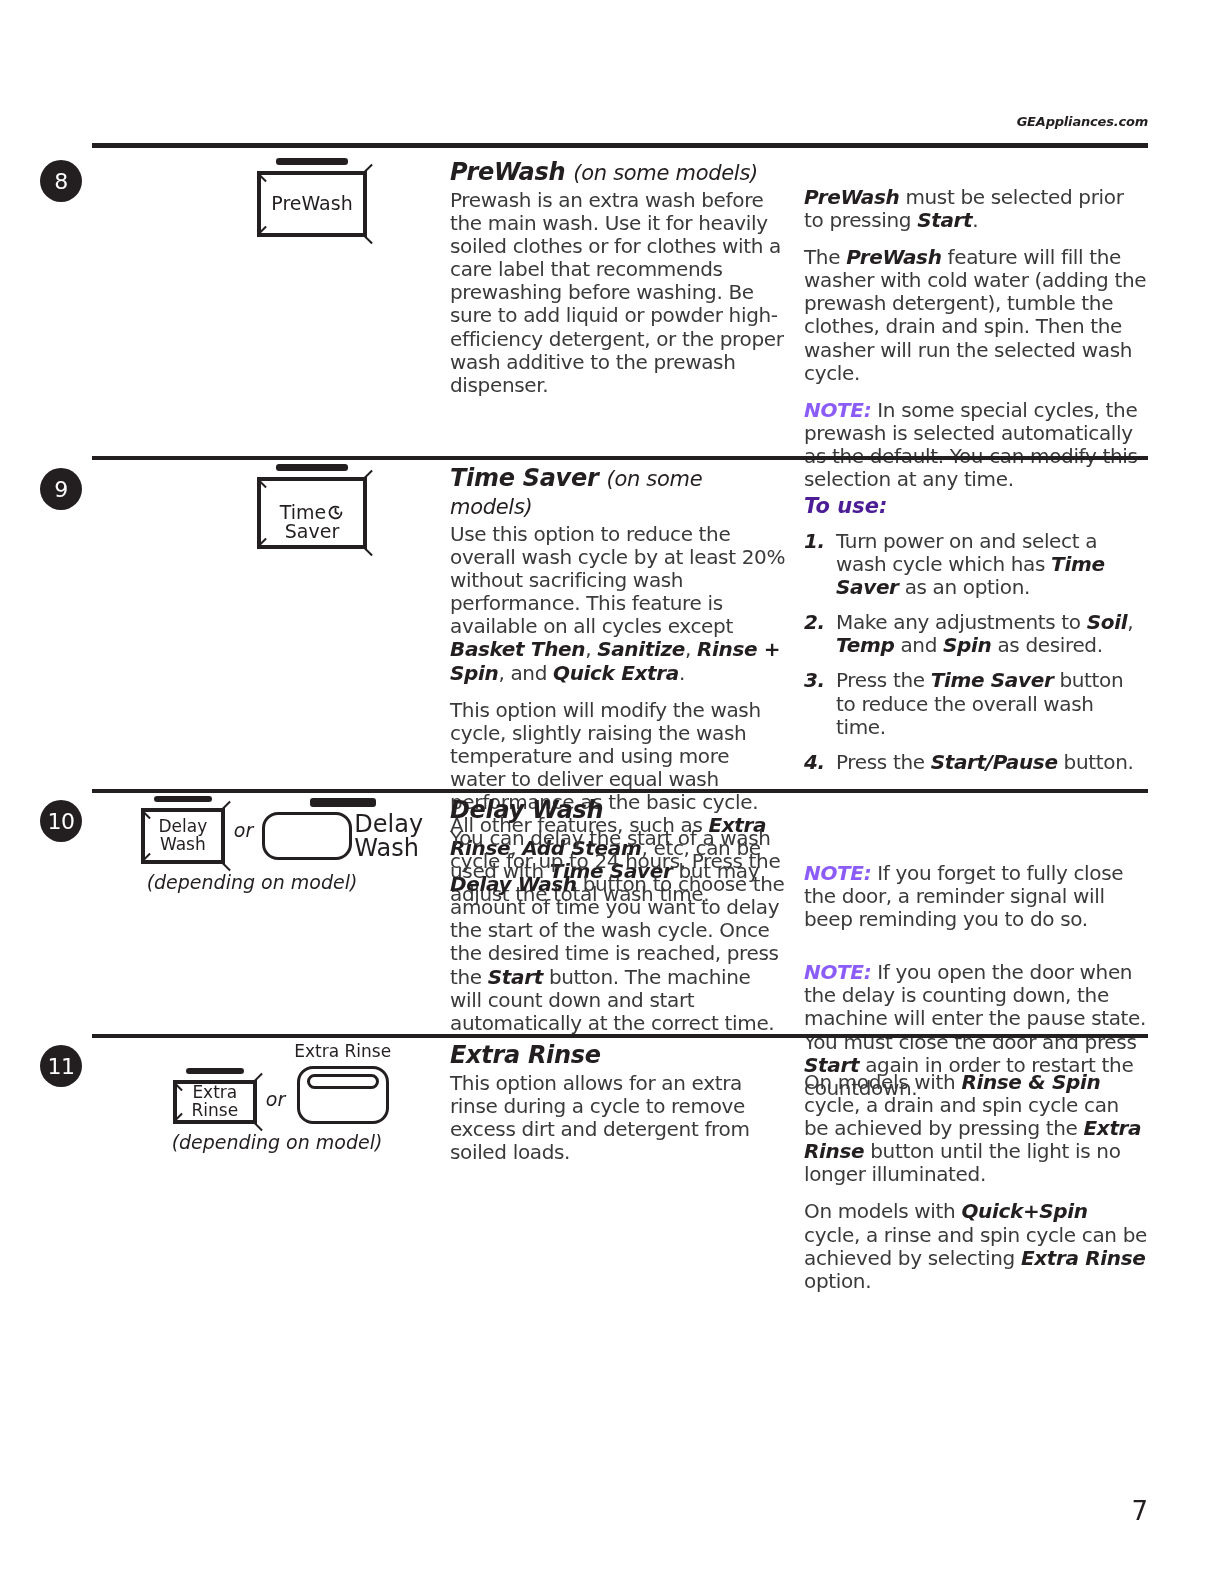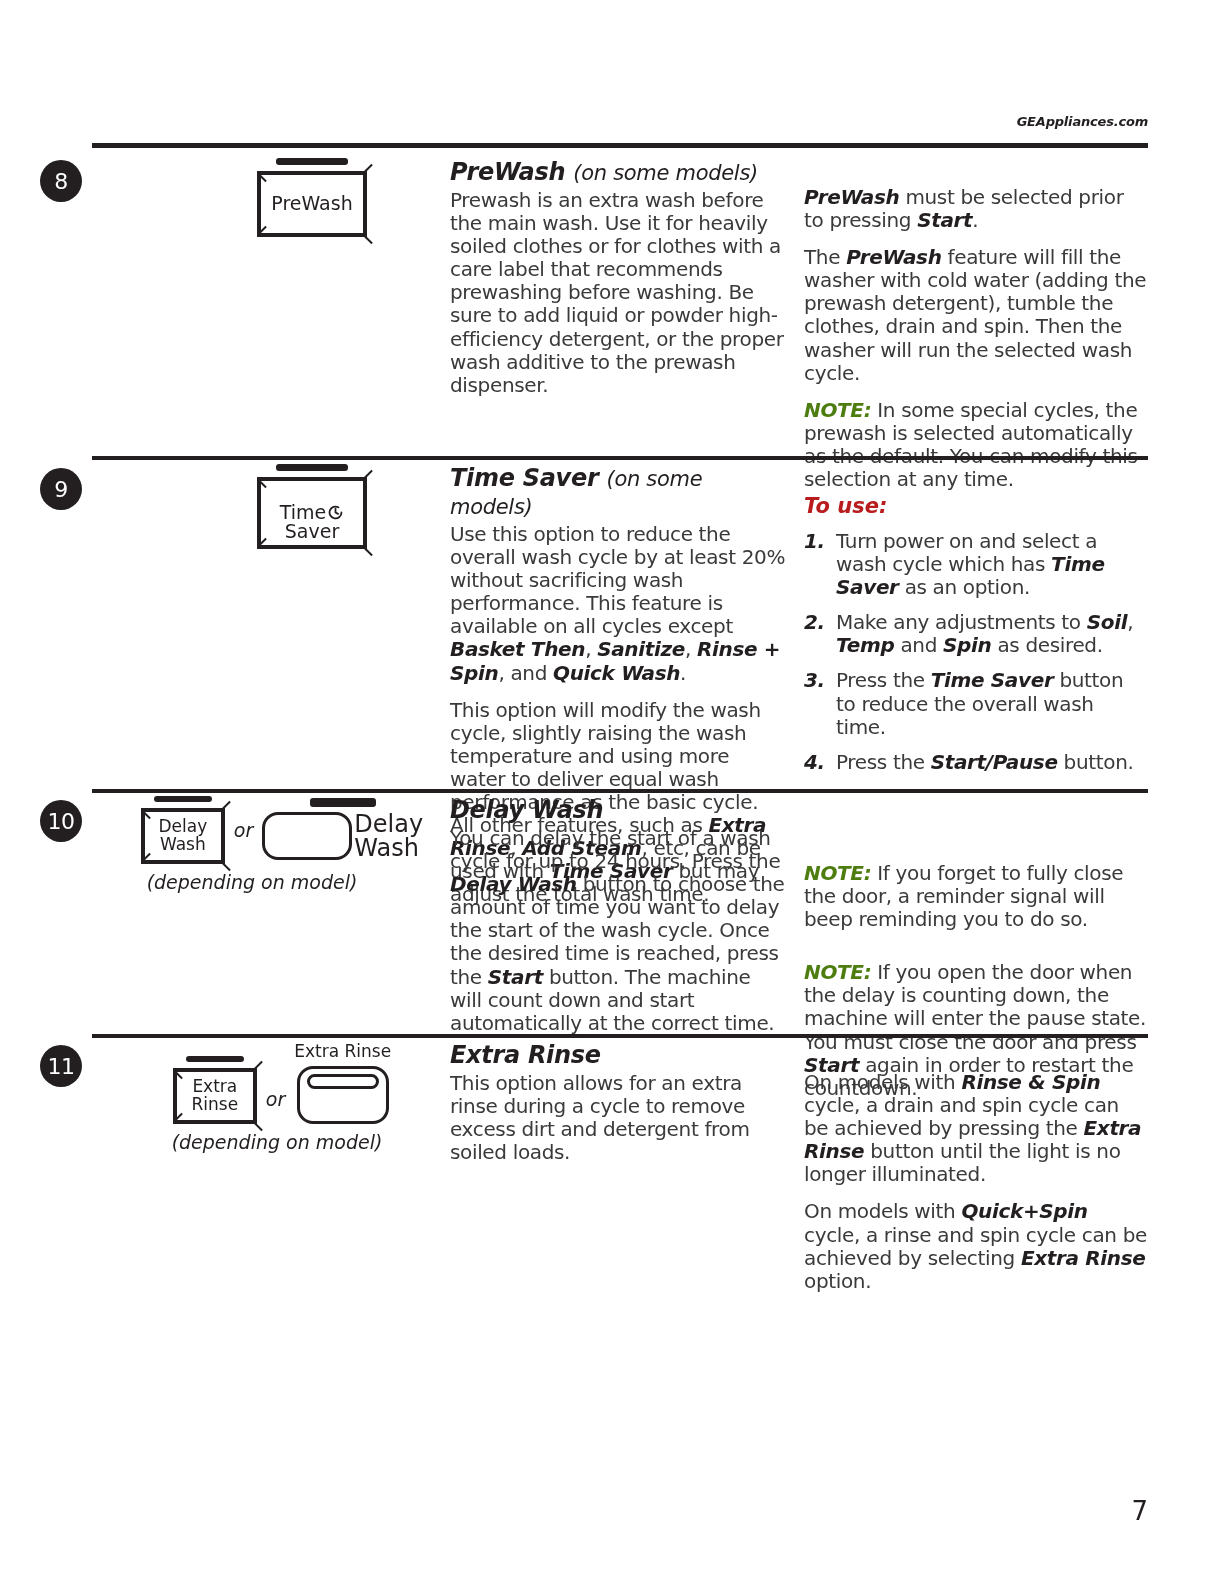--- a/index.html
+++ b/index.html
@@ -236,21 +236,21 @@
     font-weight: bold;
     font-style: italic;
     color: #231f20;
   }
   .touse {
     margin: 0 0 12px 0;
     font-family: "DejaVu Sans", sans-serif;
     font-style: italic;
     font-weight: bold;
     font-size: 21px;
-    color: #b91c1c;
+    color: #4c1d95;
   }
   ol.steps {
     margin: 0;
     padding: 0;
     list-style: none;
   }
   ol.steps li {
     position: relative;
     padding-left: 32px;
     margin-bottom: 12px;
@@ -269,21 +269,21 @@
     color: #231f20;
   }
   ol.steps li b {
     font-weight: bold;
     font-style: italic;
     color: #231f20;
   }
   .note-lead {
     font-style: italic;
     font-weight: bold;
-    color: #4d7c0f;
+    color: #8b5cf6;
   }
 
   .page-number {
     position: absolute;
     right: 76px;
     bottom: 58px;
     font-family: "DejaVu Sans", sans-serif;
     font-size: 26px;
     color: #231f20;
   }
@@ -351,21 +351,21 @@
           </div>
         </div>
       </div>
     </div>
 
     <div class="col-mid" style="top:0;">
       <h2 class="head">
         <span>Time Saver</span>
         <span class="sub">(on some models)</span>
       </h2>
-      <p class="body">Use this option to reduce the overall wash cycle by at least 20% without sacrificing wash performance. This feature is available on all cycles except <b>Basket Then</b>, <b>Sanitize</b>, <b>Rinse + Spin</b>, and <b>Quick Wash</b>.</p>
+      <p class="body">Use this option to reduce the overall wash cycle by at least 20% without sacrificing wash performance. This feature is available on all cycles except <b>Basket Then</b>, <b>Sanitize</b>, <b>Rinse + Spin</b>, and <b>Quick Extra</b>.</p>
       <p class="body">This option will modify the wash cycle, slightly raising the wash temperature and using more water to deliver equal wash performance as the basic cycle. All other features, such as <b>Extra Rinse</b>, <b>Add Steam</b>, etc, can be used with <b>Time Saver</b> but may adjust the total wash time.</p>
     </div>
 
     <div class="col-right" style="top:30px;">
       <div class="touse">To use:</div>
       <ol class="steps">
         <li><span class="num">1.</span>Turn power on and select a wash cycle which has <b>Time Saver</b> as an option.</li>
         <li><span class="num">2.</span>Make any adjustments to <b>Soil</b>, <b>Temp</b> and <b>Spin</b> as desired.</li>
         <li><span class="num">3.</span>Press the <b>Time Saver</b> button to reduce the overall wash time.</li>
         <li><span class="num">4.</span>Press the <b>Start/Pause</b> button.</li>
@@ -417,21 +417,21 @@
 
   <div class="rule" style="top:1034px;"></div>
 
   <div class="badge" style="top:1045px;">11</div>
 
   <div class="section" style="top:1041px;">
     <div class="art" style="left:20px; top:0; width:340px;">
       <div class="art-row" style="align-items:flex-end;">
         <div class="btn-wrap">
           <div class="dash small"></div>
-          <div class="btn-bevel" style="width:84px; height:56px;">
+          <div class="btn-bevel" style="width:84px; height:44px;">
             <span class="corner c-tl"></span>
               <span class="corner c-tr"></span>
             <span class="corner c-bl"></span>
               <span class="corner c-br"></span>
             <span class="btn-label" style="font-size:17px;">Extra
 Rinse</span>
           </div>
         </div>
         <span class="or-text" style="margin-bottom:14px;">or</span>
         <div class="btn-wrap">

